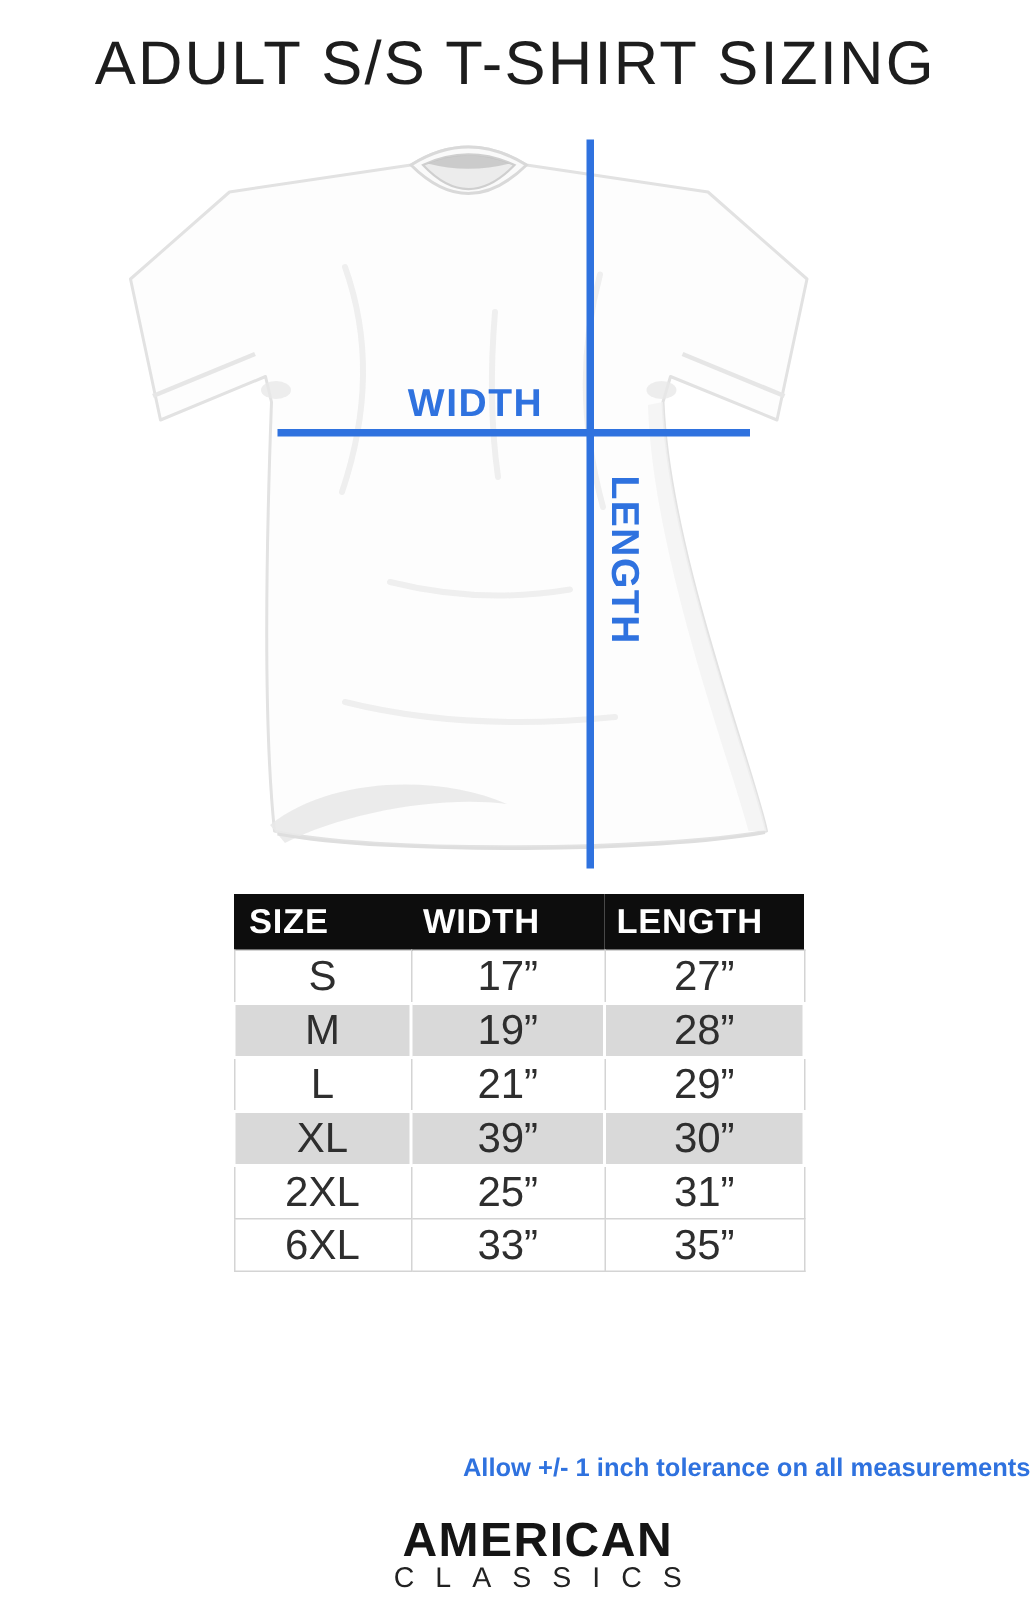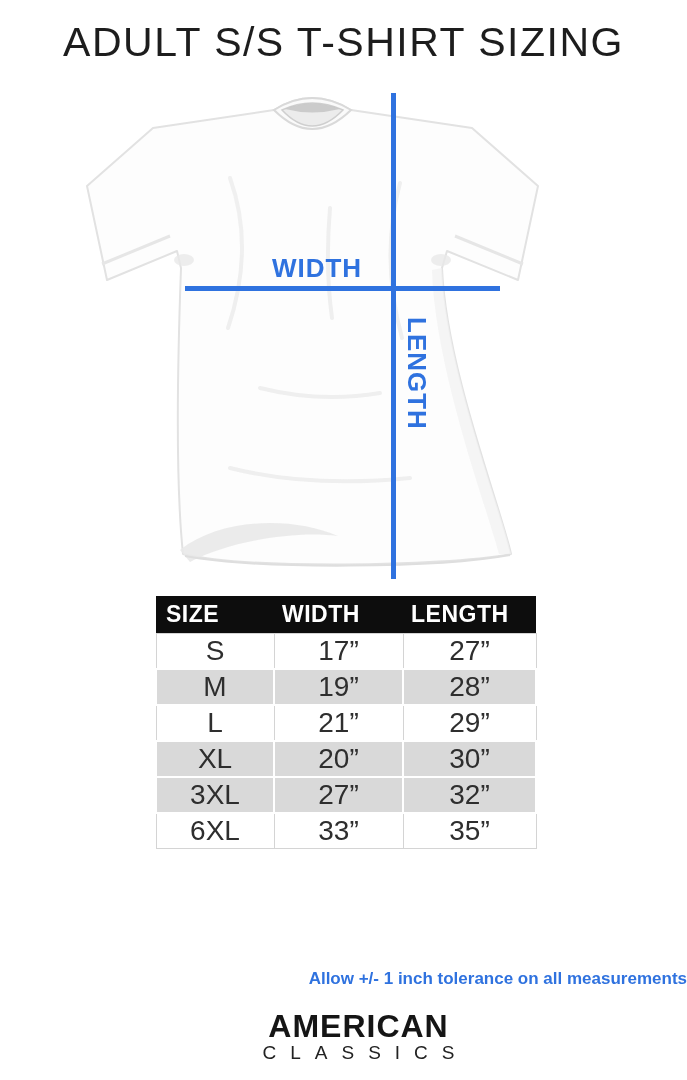--- a/index.html
+++ b/index.html
@@ -144,27 +144,27 @@
           <td>19”</td>
           <td>28”</td>
         </tr>
         <tr class="row-white">
           <td>L</td>
           <td>21”</td>
           <td>29”</td>
         </tr>
         <tr class="row-gray">
           <td>XL</td>
-          <td>20”</td>
+          <td>39”</td>
           <td>30”</td>
         </tr>
-        <tr class="row-gray">
-          <td>3XL</td>
-          <td>27”</td>
-          <td>32”</td>
+        <tr class="row-white">
+          <td>2XL</td>
+          <td>25”</td>
+          <td>31”</td>
         </tr>
         <tr class="row-white">
           <td>6XL</td>
           <td>33”</td>
           <td>35”</td>
         </tr>
       </tbody>
   </table>
 
   <div class="tolerance-note">Allow +/- 1 inch tolerance on all measurements</div>

